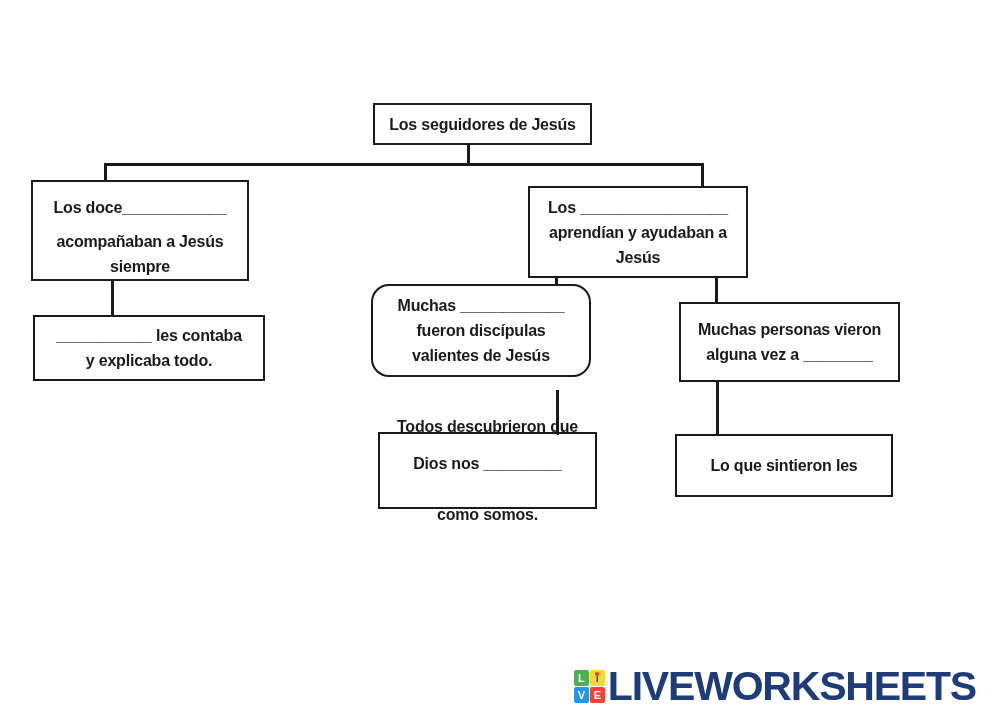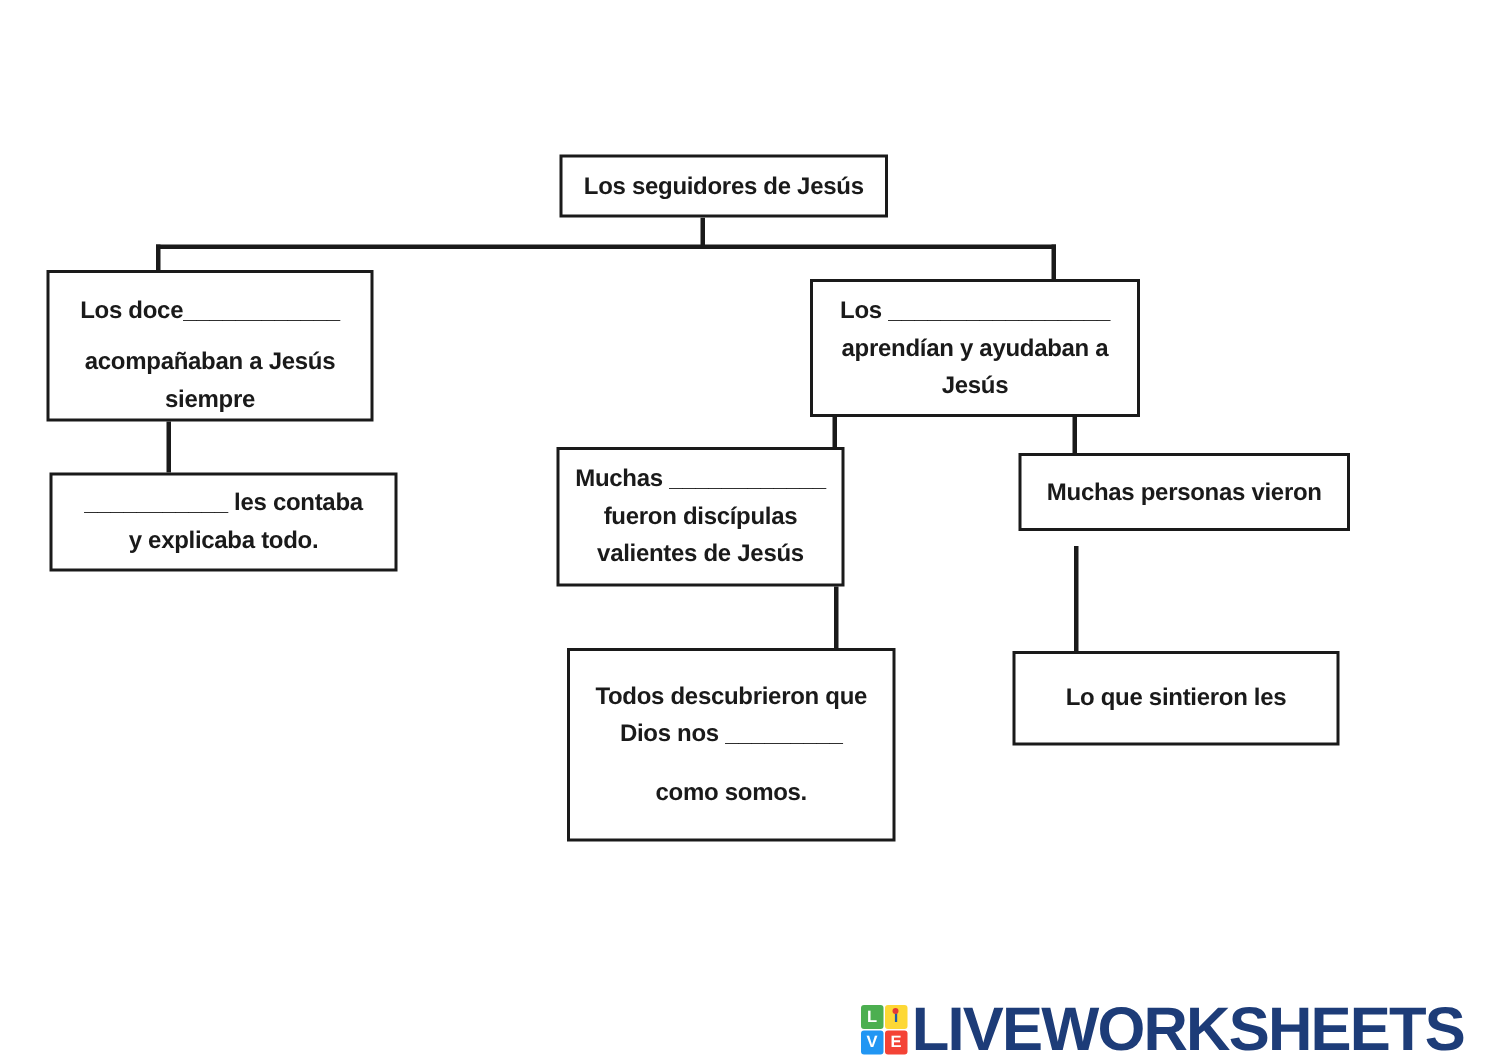--- a/index.html
+++ b/index.html
@@ -106,37 +106,38 @@
     <span class="line gap-after">Los doce____________</span>
     <span class="line">acompañaban a Jesús</span>
     <span class="line">siempre</span>
   </div>
 
   <div class="node" style="left:33px; top:315px; width:232px; height:66px;">
     <span class="line">___________ les contaba</span>
     <span class="line">y explicaba todo.</span>
   </div>
 
-  <div class="node" style="left:528px; top:186px; width:220px; height:92px;margin-left:12px;">
+  <div class="node" style="left:528px; top:186px; width:220px; height:92px;">
     <span class="line">Los _________________</span>
     <span class="line">aprendían y ayudaban a</span>
     <span class="line">Jesús</span>
   </div>
 
-  <div class="node" style="left:371px; top:298px; width:192px; height:93px;">
+  <div class="node" style="left:371px; top:284px; width:220px; height:93px;border-radius:18px;">
     <span class="line">Muchas ____________</span>
     <span class="line">fueron discípulas</span>
     <span class="line">valientes de Jesús</span>
   </div>
 
-  <div class="node" style="left:679px; top:302px; width:221px; height:52px;">
+  <div class="node" style="left:679px; top:302px; width:221px; height:80px;">
     <span class="line">Muchas personas vieron</span>
+    <span class="line">alguna vez a ________</span>
   </div>
 
-  <div class="node" style="left:378px; top:432px; width:219px; height:129px;">
+  <div class="node" style="left:378px; top:432px; width:219px; height:77px;gap:12px;">
     <span class="line">Todos descubrieron que</span>
     <span class="line">Dios nos _________</span>
     <span class="line gap-before">como somos.</span>
   </div>
 
   <div class="node" style="left:675px; top:434px; width:218px; height:63px;">
     <span class="line">Lo que sintieron les</span>
   </div>
 
   <div class="footer">

